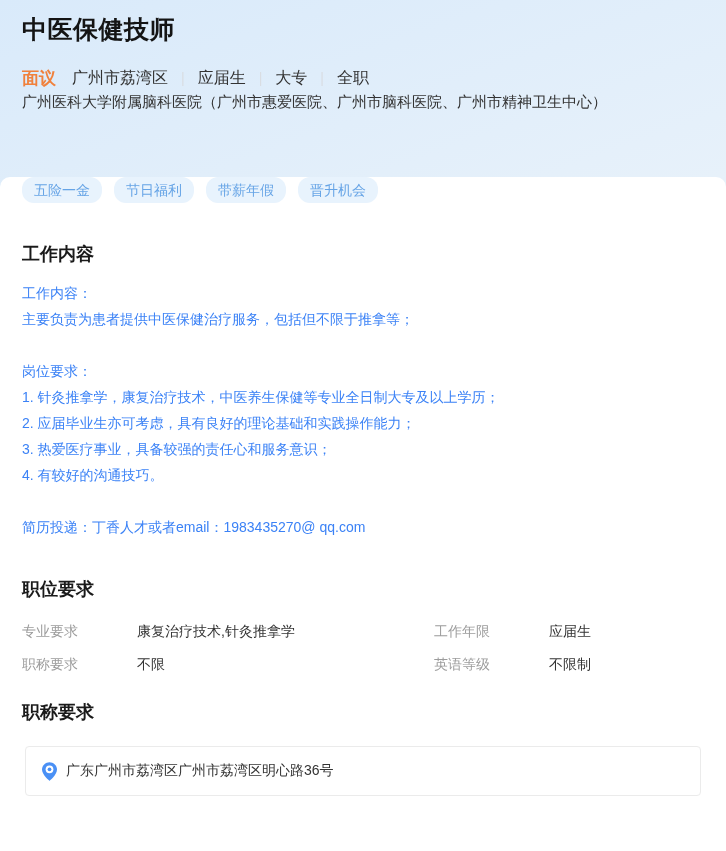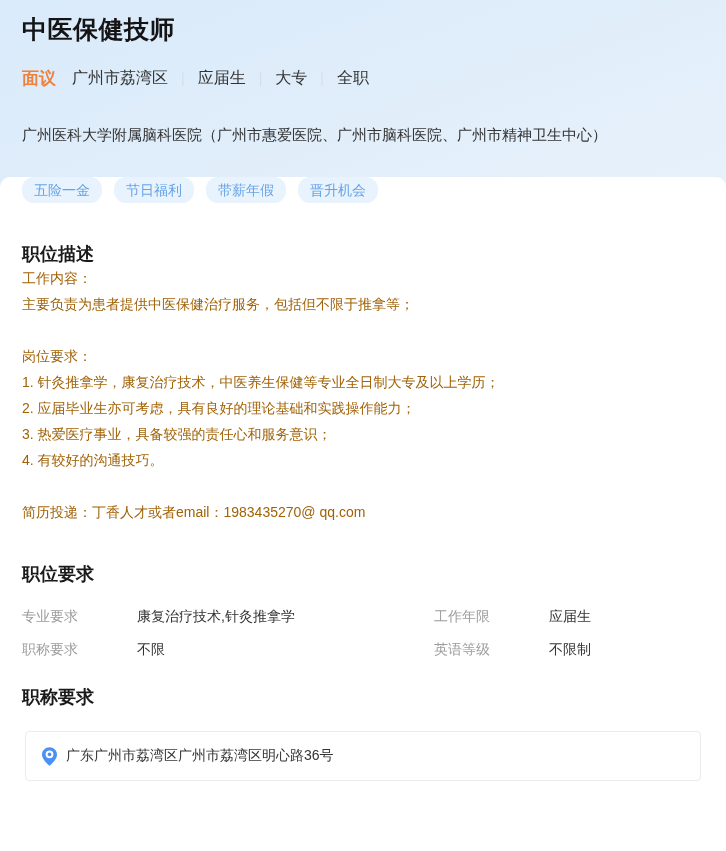--- a/index.html
+++ b/index.html
@@ -20,37 +20,37 @@
     font-size: 25px; font-weight: 700; color: #141414;
     line-height: 1.25; letter-spacing: 0.5px;
   }
   .meta-row {
     margin-top: 22px; display: flex; align-items: center;
     font-size: 16px; color: #333;
   }
   .salary { color: #f0813c; font-weight: 700; font-size: 17px; margin-right: 16px; }
   .meta-item { color: #333; }
   .meta-sep { color: #d9dde2; margin: 0 13px; font-size: 14px; }
-  .company-row { margin-top: 36px; font-size: 15px; color: #333; }
+  .company-row { margin-top: 3px; font-size: 15px; color: #333; }
   
   .panel {
     background: #fff; border-radius: 10px 10px 0 0;
     min-height: 693px; padding: 0 22px;
   }
   .section-heading {
     font-size: 18px; font-weight: 700; color: #1a1a1a; line-height: 22px;
   }
   .benefits-heading { padding-top: 21px; }
   .tags-row { margin-top: 19px; display: flex; }
   .tag {
     background: #e8f3fd; color: #66a4e6; font-size: 14px;
     padding: 5px 12px; border-radius: 12px; margin-right: 12px; line-height: 16px;
   }
   .desc-heading { margin-top: 40px; }
-  .desc-block { font-size: 14px; color: #a16207; }
+  .desc-block { margin-top: 15px; font-size: 14px; color: #3b82f6; }
   .desc-line { line-height: 26px; min-height: 26px; white-space: pre-wrap; }
   .req-heading { margin-top: 38px; }
   .req-grid {
     margin-top: 21px;
     display: grid; grid-template-columns: 412px 1fr;
     row-gap: 13px; font-size: 14px;
   }
   .req-item { display: flex; line-height: 20px; gap: 44px; }
   .req-label { color: #9c9c9c; width: 58px; flex: 0 0 58px; margin-right: 13px; }
   .req-value { color: #333; }
@@ -80,21 +80,21 @@
 
   <div class="panel">
 
     <div class="tags-row" id="tags">
         <span class="tag">五险一金</span>
         <span class="tag">节日福利</span>
         <span class="tag">带薪年假</span>
         <span class="tag">晋升机会</span>
       </div>
 
-    <div class="section-heading desc-heading">职位描述</div>
+    <div class="section-heading desc-heading">工作内容</div>
     <div class="desc-block" id="desc-lines">
         <div class="desc-line">工作内容：</div>
         <div class="desc-line">主要负责为患者提供中医保健治疗服务，包括但不限于推拿等；</div>
         <div class="desc-line">&nbsp;</div>
         <div class="desc-line">岗位要求：</div>
         <div class="desc-line">1. 针灸推拿学，康复治疗技术，中医养生保健等专业全日制大专及以上学历；</div>
         <div class="desc-line">2. 应届毕业生亦可考虑，具有良好的理论基础和实践操作能力；</div>
         <div class="desc-line">3. 热爱医疗事业，具备较强的责任心和服务意识；</div>
         <div class="desc-line">4. 有较好的沟通技巧。</div>
         <div class="desc-line">&nbsp;</div>

